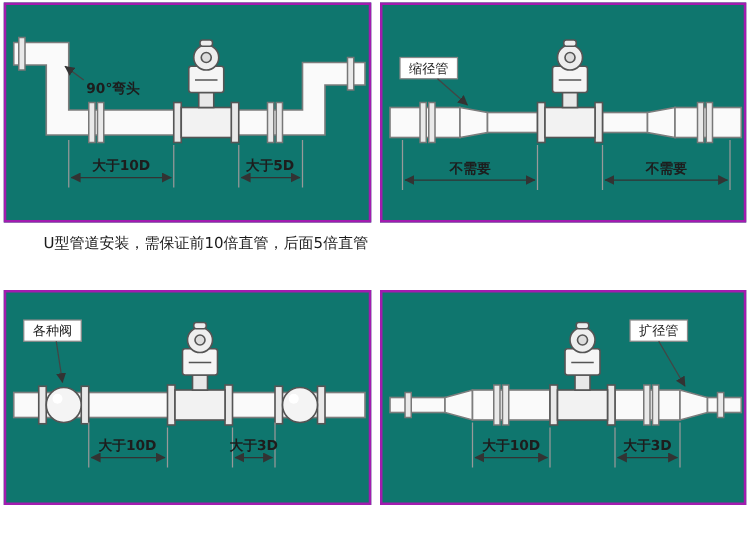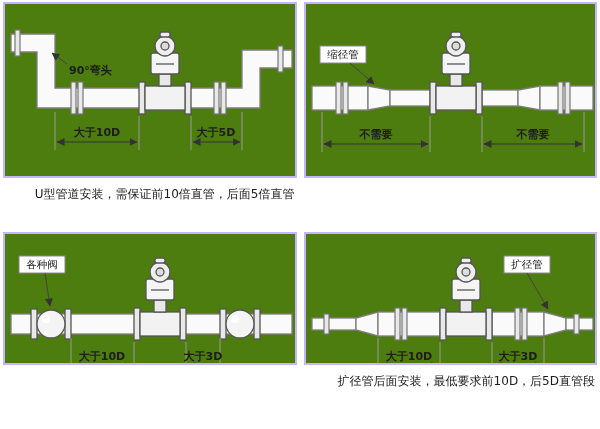--- a/index.html
+++ b/index.html
@@ -1,23 +1,23 @@
 <!DOCTYPE html>
 <html><head>
 <meta charset="utf-8">
 <style>
   html,body{margin:0;padding:0}
   body{width:600px;height:429px;background:#ffffff;overflow:hidden;
        font-family:"DejaVu Sans","Liberation Sans",sans-serif}
   .grid{display:grid;grid-template-columns:293.5px 293.5px;column-gap:7px;row-gap:30px;
         padding:2px 3px;box-sizing:border-box}
   figure{margin:0;display:flex;flex-direction:column}
-  .panel{border:2px solid #c4b5fd;background:#4d7c0f;box-sizing:border-box;overflow:hidden}
+  .panel{border:2px solid #a21caf;background:#0f766e;box-sizing:border-box;overflow:hidden}
   .panel.tall{height:176px}
-  .panel.short{height:133px}
+  .panel.short{height:172px}
   .panel svg{display:block;margin:0 auto}
   .caption{margin:9px 2px 0;text-align:right;font-size:12px;color:#1c1c1c;
            line-height:15px;white-space:pre-line}
   svg text{font-size:11px;font-weight:600;fill:#1d1d1d;
            font-family:"DejaVu Sans","Liberation Sans",sans-serif}
   svg text.boxlbl{font-weight:400;font-size:10.5px}
   .pipe{fill:#fafafa;stroke:#7d7d7d;stroke-width:1.3}
   .flange{fill:#e9e9e9;stroke:#777;stroke-width:1.2}
   .tick{stroke:#999;stroke-width:1}
   .dimline{stroke:#333;stroke-width:1}
@@ -151,16 +151,15 @@
         <line class="tick" x1="72" y1="104" x2="72" y2="140"></line>
         <line class="tick" x1="134" y1="108" x2="134" y2="140"></line>
         <line class="tick" x1="186" y1="108" x2="186" y2="140"></line>
         <line class="tick" x1="238" y1="104" x2="238" y2="140"></line>
         <line class="dimline" x1="74" y1="132" x2="132" y2="132" marker-start="url(#ah)" marker-end="url(#ah)"></line>
         <line class="dimline" x1="188" y1="132" x2="236" y2="132" marker-start="url(#ah)" marker-end="url(#ah)"></line>
         <text x="103" y="126" text-anchor="middle">大于10D</text>
         <text x="212" y="126" text-anchor="middle">大于3D</text>
       </svg>
     </div>
-    <figcaption class="caption">扩径管后面安装，最低要求前10D，后5D直管段</figcaption>
   </figure>
 
 </div>
 
 </body></html>

